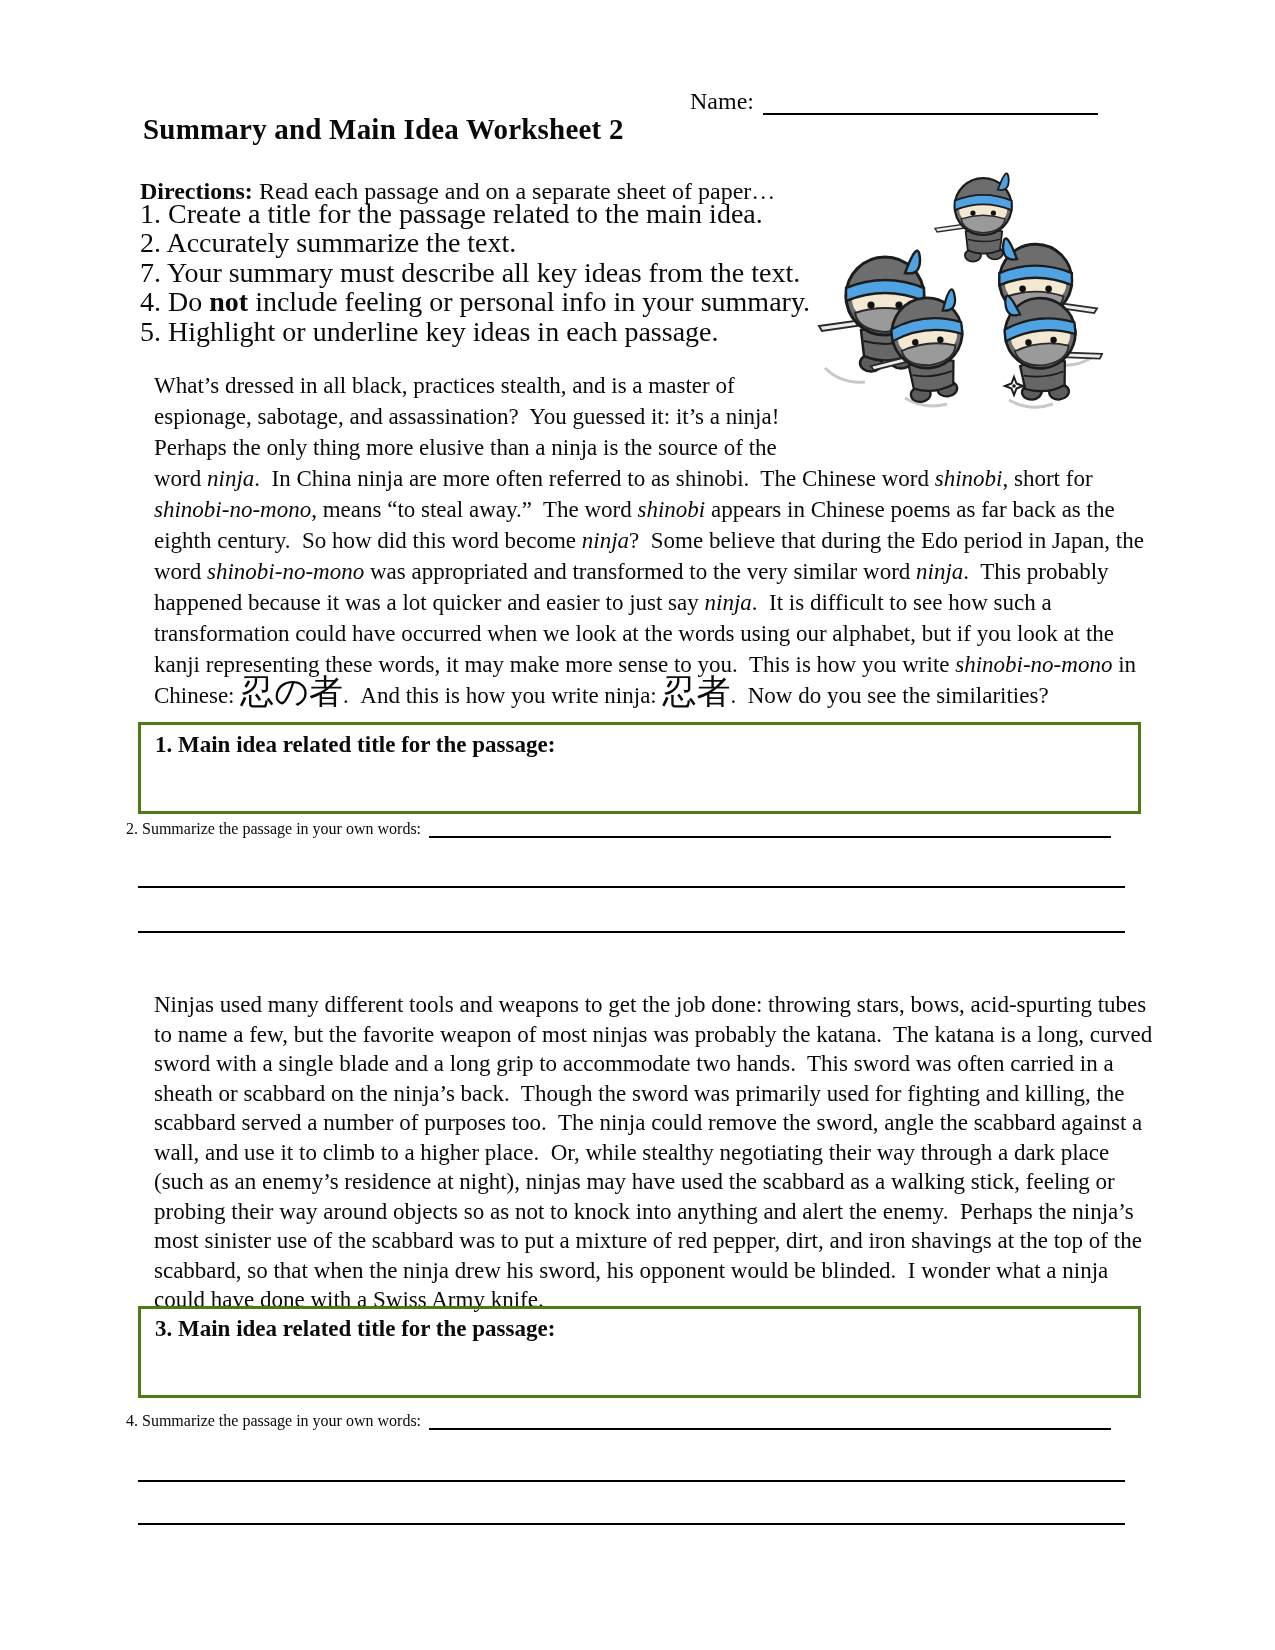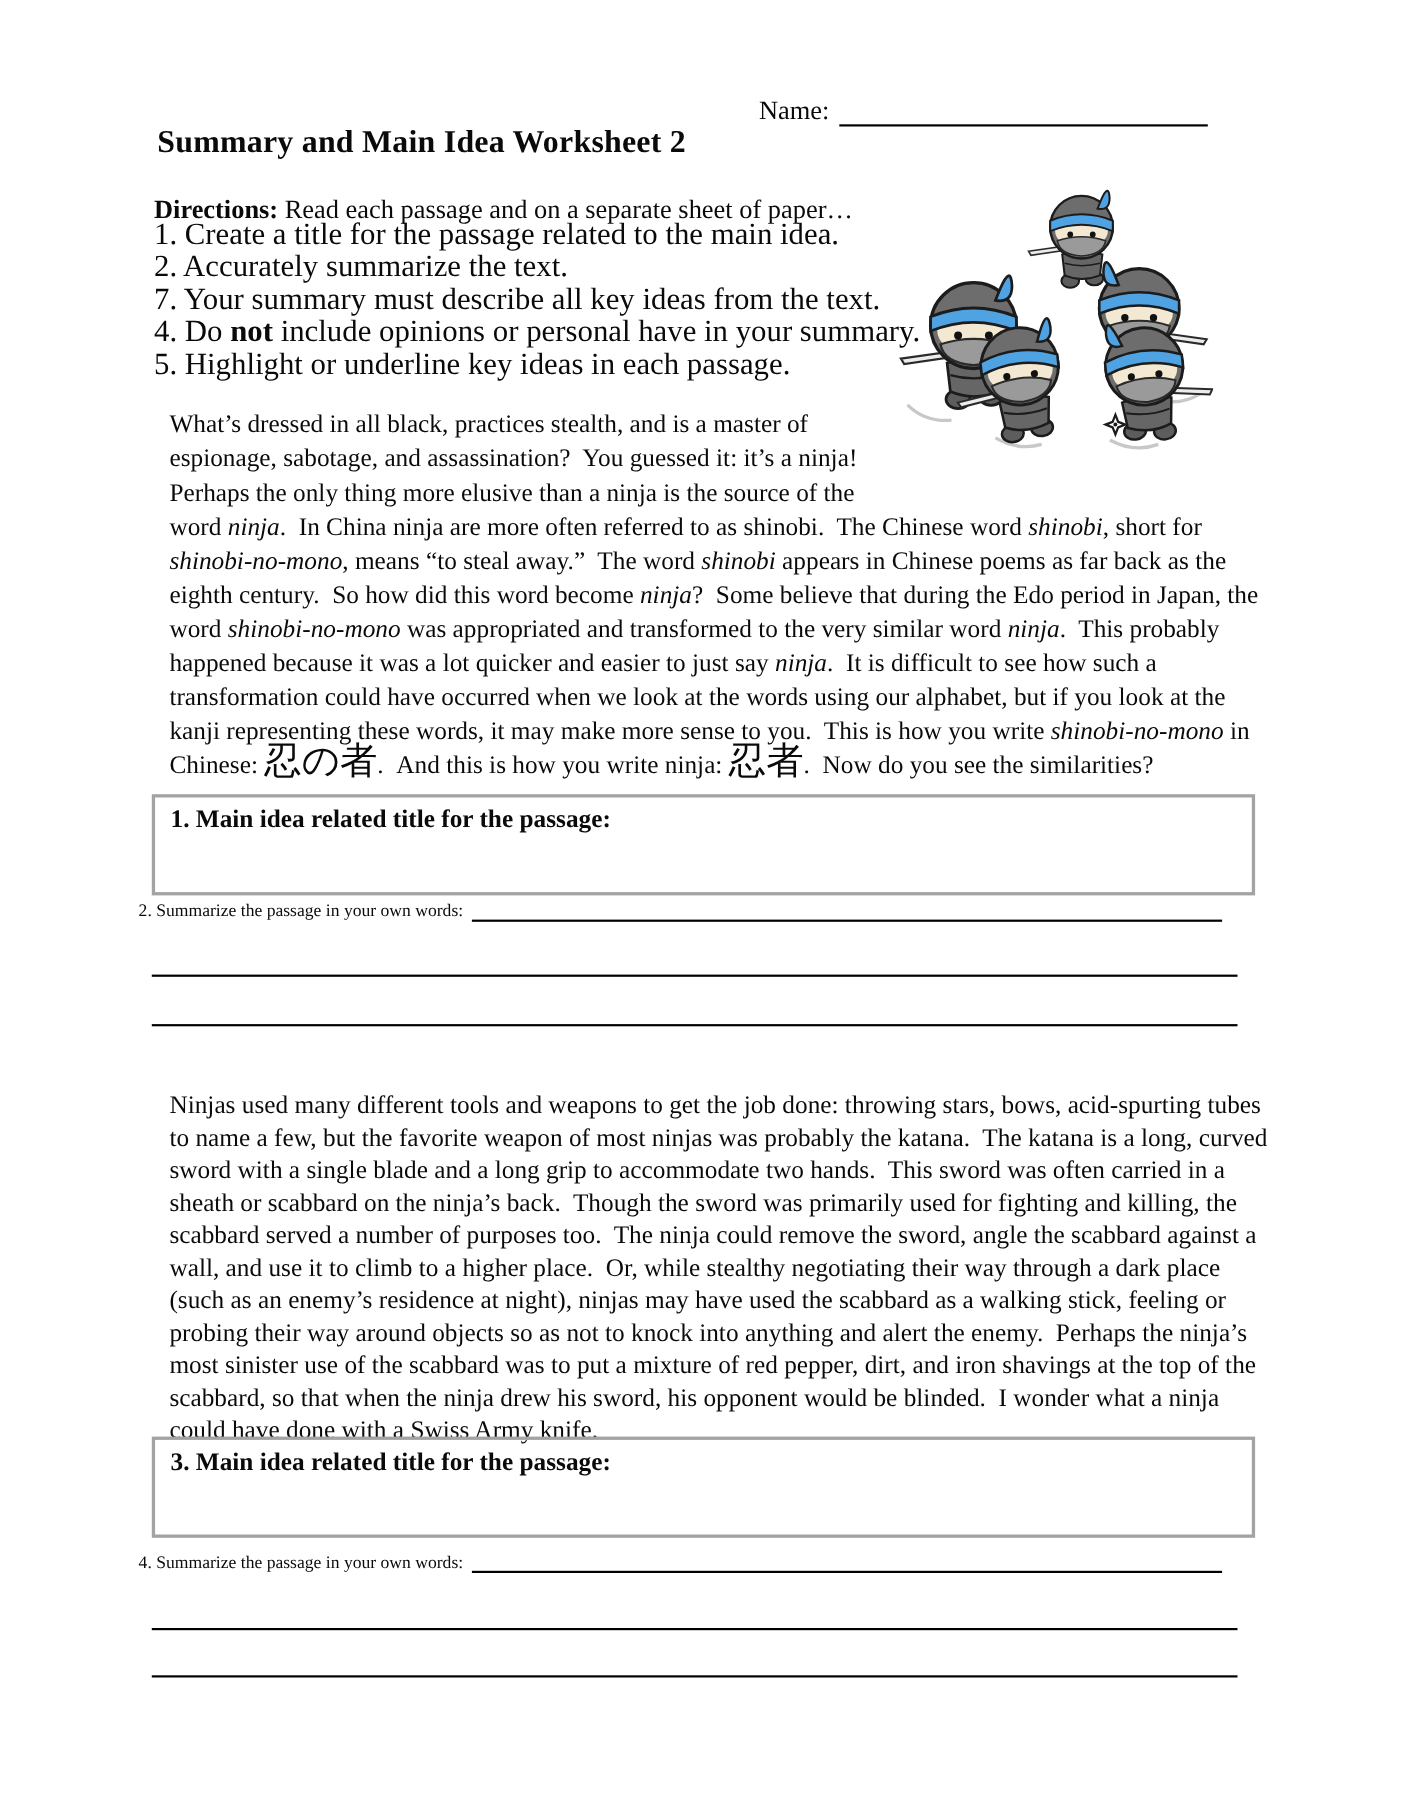--- a/index.html
+++ b/index.html
@@ -46,21 +46,21 @@
   #passage1{top:347px;width:1000px;}
   #passage2{top:967px;width:1008px;line-height:29.5px;}
   .wrap-spacer{float:right;width:372px;height:64px;}
   .passage .it{font-style:italic;}
   .passage .cjk{
     font-family:"DejaVu Sans", sans-serif;
     font-size:34px;line-height:0;
   }
   .answer-box{
     position:absolute;left:138px;width:969px;height:72px;
-    border:3px solid #a3a3a3;padding:7px 14px;
+    border:3px solid #4d7c0f;padding:7px 14px;
     font-size:23px;font-weight:bold;
   }
   #box1{top:722px;}
   #box3{top:1306px;}
   .q-row{
     position:absolute;left:126px;width:985px;
     font-size:16px;display:flex;align-items:flex-end;
   }
   #q2row{top:820px;}
   #q4row{top:1412px;}
@@ -87,21 +87,21 @@
   </div>
 
   <h1 class="title">Summary and Main Idea Worksheet 2</h1>
 
   <p class="directions"><b>Directions:</b><span> Read each passage and on a separate sheet of paper…</span></p>
 
   <div class="instructions">
     <div class="ins">1. Create a title for the passage related to the main idea.</div>
     <div class="ins">2. Accurately summarize the text.</div>
     <div class="ins">7. Your summary must describe all key ideas from the text.</div>
-    <div class="ins"><span>4. Do </span><b>not</b><span> include opinions or personal have in your summary.</span></div>
+    <div class="ins"><span>4. Do </span><b>not</b><span> include feeling or personal info in your summary.</span></div>
     <div class="ins">5. Highlight or underline key ideas in each passage.</div>
   </div>
 
   <div class="ninja-art">
     <svg width="290" height="242" viewBox="0 0 290 242">
       <defs>
         <g id="ninja">
 
           <polygon points="0,80 64,71 65,76 3,85" fill="#ececec" stroke="#2a2a2a" stroke-width="2"></polygon>
           <rect x="60" y="68" width="12" height="10" rx="2" fill="#3a3a3a" transform="rotate(-6 66 73)"></rect>

